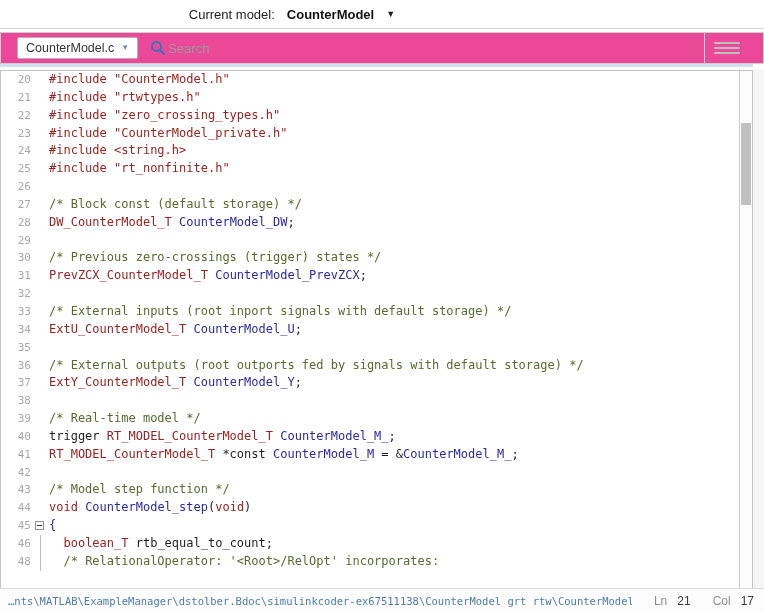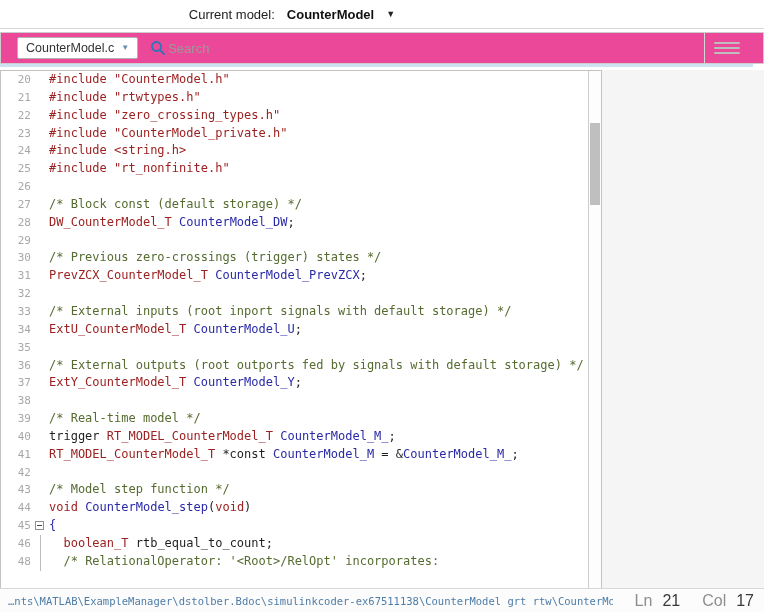--- a/index.html
+++ b/index.html
@@ -48,21 +48,21 @@
     width:26px;height:20px;display:flex;flex-direction:column;justify-content:center;
     gap:3px;cursor:pointer;padding:0 3px;margin-right:4px;
   }
   .menu-btn span{display:block;height:2px;background:#bdbdbd;border-radius:1px;}
   .toolbar-accent{height:3px;width:753px;background:var(--accent-strip,#cfe2f2);flex:0 0 auto;}
   .gap2{height:3px;background:#fff;flex:0 0 auto;}
 
   
   .code-row{flex:1 1 auto;display:flex;min-height:0;}
   .code-panel{
-    position:relative;width:602px;flex:0 0 auto;background:#fff;
+    position:relative;width:753px;flex:0 0 auto;background:#fff;
     border:1px solid #c3c3c3;border-bottom:none;box-sizing:border-box;overflow:hidden;
   }
   .right-strip{flex:1 1 auto;background:#f5f5f5;}
   .code-lines{
     position:absolute;left:0;top:0;right:13px;bottom:0;overflow:hidden;
     font-family:"DejaVu Sans Mono", monospace;font-size:12px;
   }
   .code-line{display:flex;height:17.85px;line-height:17.85px;align-items:stretch;}
   .line-num{
     width:30px;flex:0 0 auto;text-align:right;color:var(--c-num,#a8a8a8);
@@ -94,21 +94,21 @@
 
   
   .statusbar{
     height:23px;border-top:1px solid #d8d8d8;background:#fcfcfc;flex:0 0 auto;
     display:flex;align-items:center;padding:0 10px 0 8px;
   }
   .status-path{
     font-family:"DejaVu Sans Mono", monospace;font-size:10.5px;
     color:var(--c-path,#4e7ca8);white-space:nowrap;overflow:hidden;flex:0 1 auto;
   }
-  .status-right{margin-left:auto;display:flex;align-items:center;font-size:16px;}
+  .status-right{margin-left:auto;display:flex;align-items:center;font-size:12px;}
   .status-label{color:#8e8e8e;margin-left:22px;}
   .status-val{color:#3a3a3a;margin-left:10px;}
 </style>
 </head>
 <body>
 
 <div class="app">
 
   <div class="header">
     <div class="header-inner">

